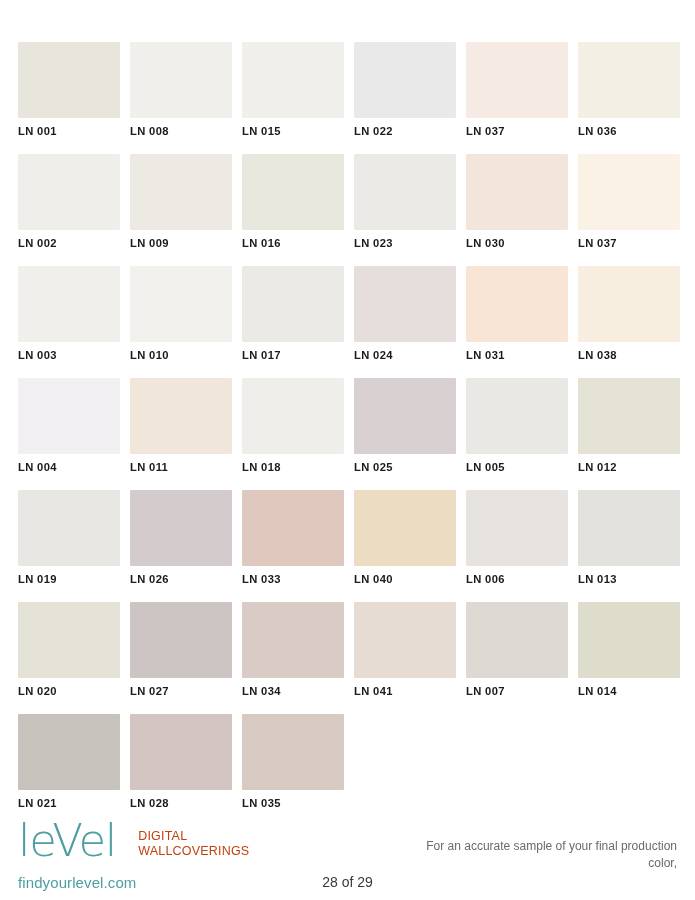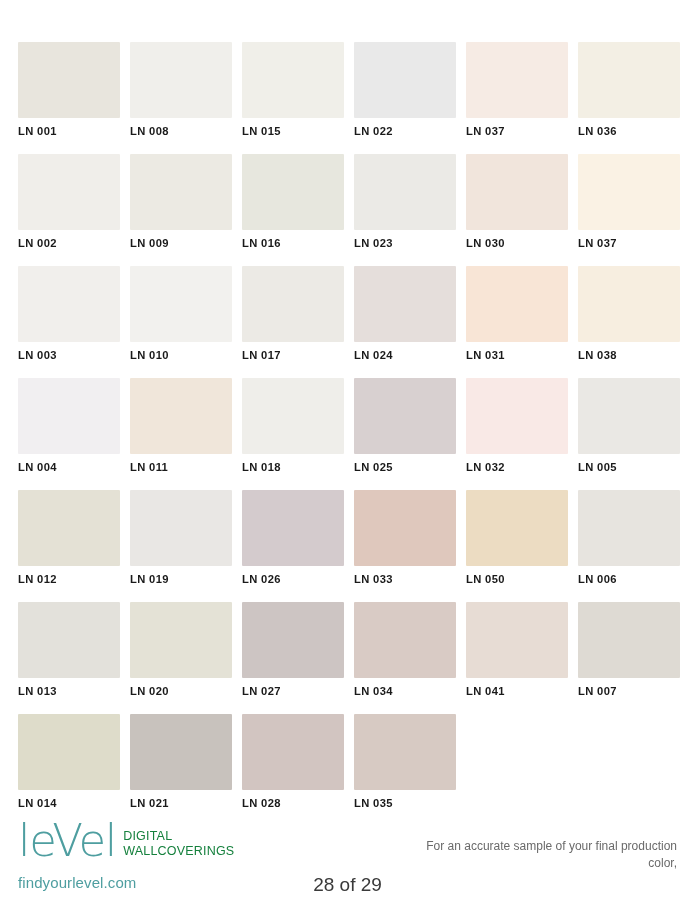--- a/index.html
+++ b/index.html
@@ -76,47 +76,47 @@
   .brand-logo {
     font-family: "DejaVu Sans", sans-serif;
     font-size: 45px;
     line-height: 0.95;
     color: #4e9ea0;
     font-weight: 300;
     letter-spacing: -1.2px;
   }
 
   .brand-tagline {
-    margin-left: 7px;
+    margin-left: 22px;
     margin-top: 9px;
     font-family: "Liberation Sans", sans-serif;
     font-size: 12.5px;
     line-height: 1.22;
-    color: #15803d;
+    color: #c2410c;
     letter-spacing: 0.2px;
   }
 
   .brand-url {
     position: absolute;
     left: 18px;
     top: 62px;
     font-family: "Liberation Sans", sans-serif;
     font-size: 15px;
     color: #4e9ea0;
     letter-spacing: 0.1px;
   }
 
   .page-number {
     position: absolute;
     left: 0;
     top: 62px;
     width: 695px;
     text-align: center;
     font-family: "Liberation Sans", sans-serif;
-    font-size: 19px;
+    font-size: 14px;
     color: #3a3a3a;
   }
 
   .disclaimer {
     position: absolute;
     right: 18px;
     top: 26px;
     width: 262px;
     text-align: right;
     font-family: "Liberation Sans", sans-serif;
@@ -213,24 +213,20 @@
       </div>
       <div class="swatch-cell">
         <div class="swatch-chip" style="background: rgb(239, 238, 234);"></div>
         <div class="swatch-label">LN 018</div>
       </div>
       <div class="swatch-cell">
         <div class="swatch-chip" style="background: rgb(216, 208, 208);"></div>
         <div class="swatch-label">LN 025</div>
       </div>
       <div class="swatch-cell">
-        <div class="swatch-chip" style="background: rgb(249, 233, 230);"></div>
-        <div class="swatch-label">LN 032</div>
-      </div>
-      <div class="swatch-cell">
         <div class="swatch-chip" style="background: rgb(234, 232, 228);"></div>
         <div class="swatch-label">LN 005</div>
       </div>
       <div class="swatch-cell">
         <div class="swatch-chip" style="background: rgb(228, 225, 213);"></div>
         <div class="swatch-label">LN 012</div>
       </div>
       <div class="swatch-cell">
         <div class="swatch-chip" style="background: rgb(233, 231, 228);"></div>
         <div class="swatch-label">LN 019</div>
@@ -238,21 +234,21 @@
       <div class="swatch-cell">
         <div class="swatch-chip" style="background: rgb(212, 203, 205);"></div>
         <div class="swatch-label">LN 026</div>
       </div>
       <div class="swatch-cell">
         <div class="swatch-chip" style="background: rgb(223, 200, 189);"></div>
         <div class="swatch-label">LN 033</div>
       </div>
       <div class="swatch-cell">
         <div class="swatch-chip" style="background: rgb(236, 220, 194);"></div>
-        <div class="swatch-label">LN 050</div>
+        <div class="swatch-label">LN 040</div>
       </div>
       <div class="swatch-cell">
         <div class="swatch-chip" style="background: rgb(231, 228, 223);"></div>
         <div class="swatch-label">LN 006</div>
       </div>
       <div class="swatch-cell">
         <div class="swatch-chip" style="background: rgb(227, 225, 219);"></div>
         <div class="swatch-label">LN 013</div>
       </div>
       <div class="swatch-cell">

